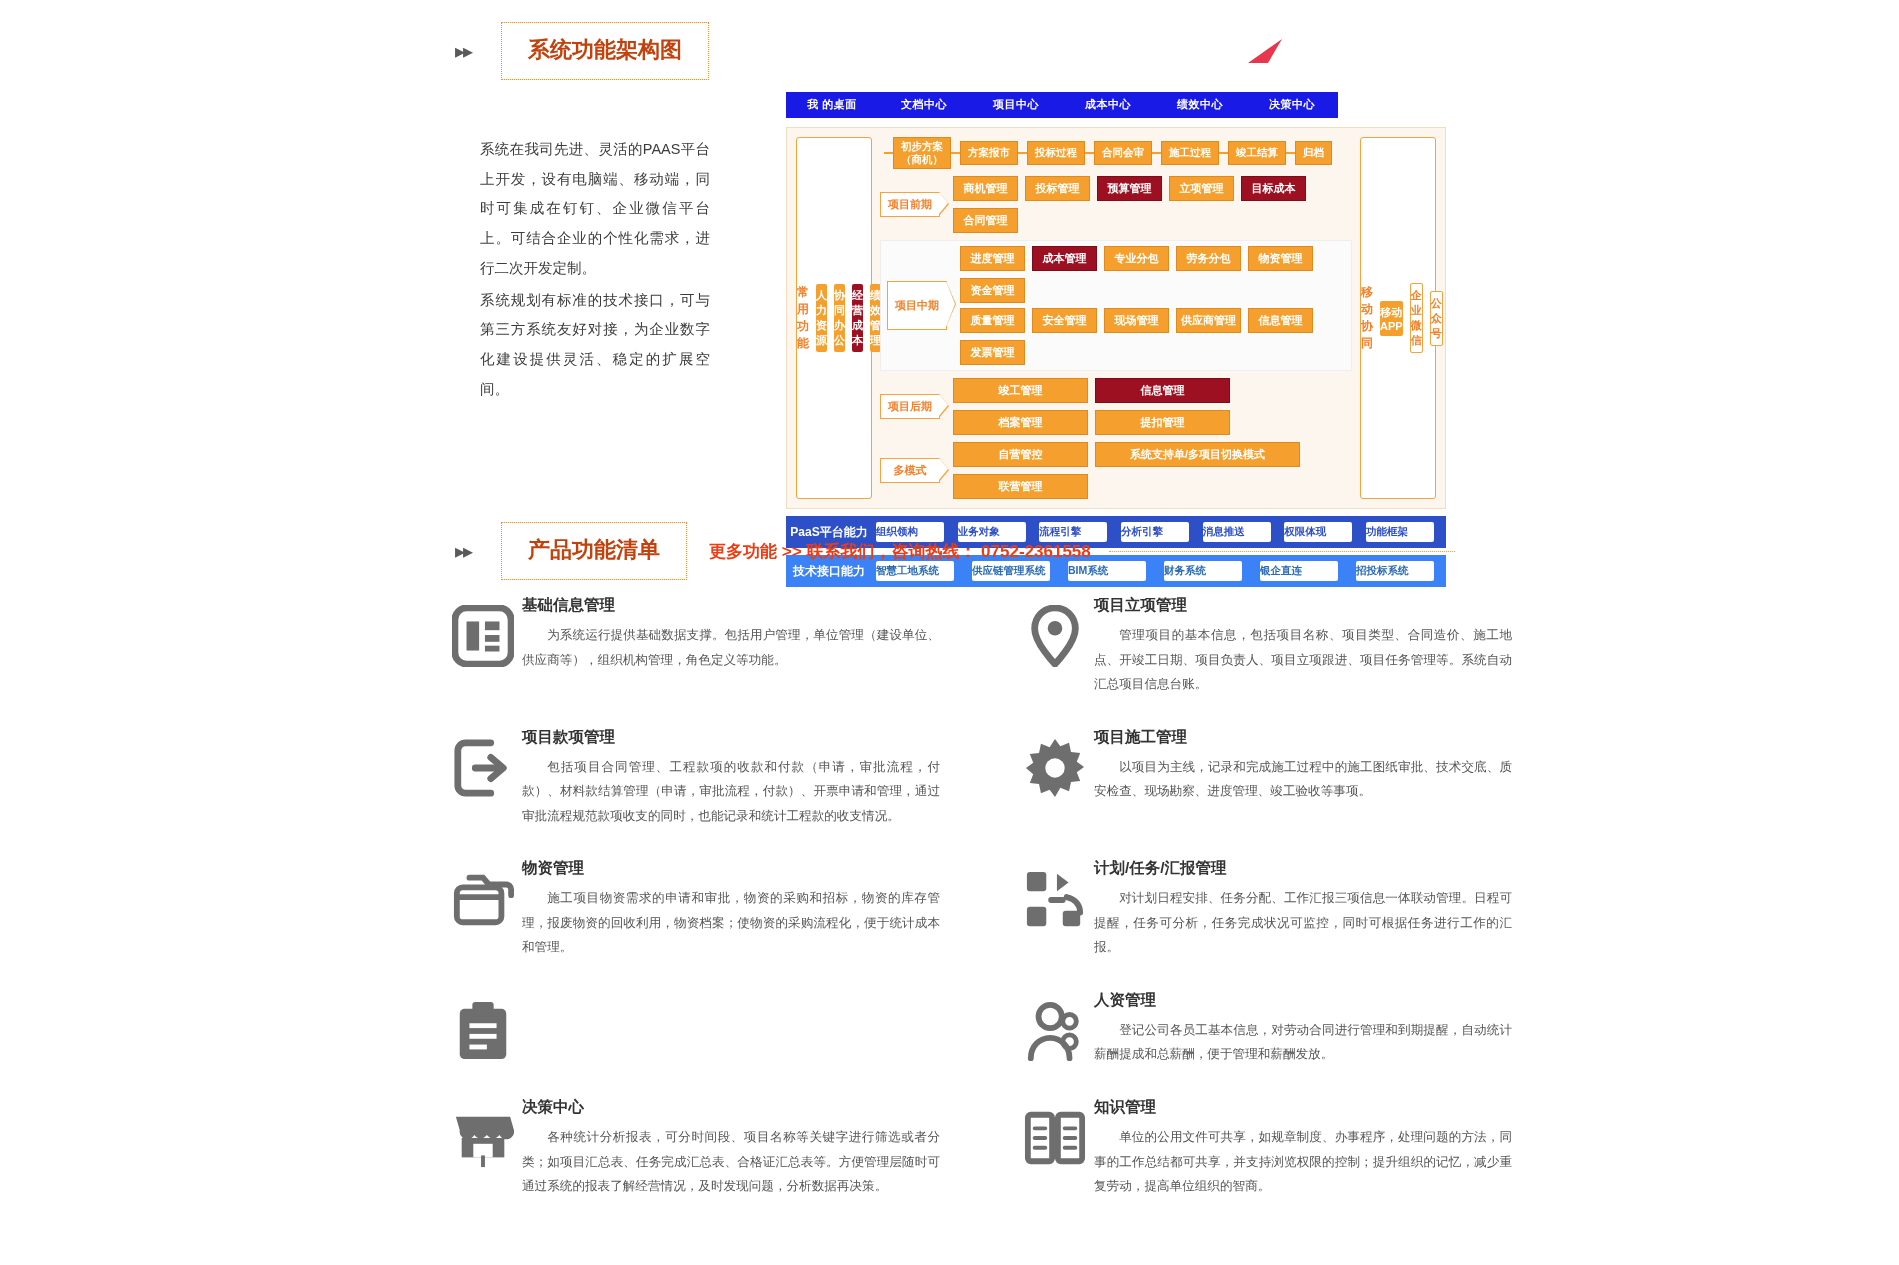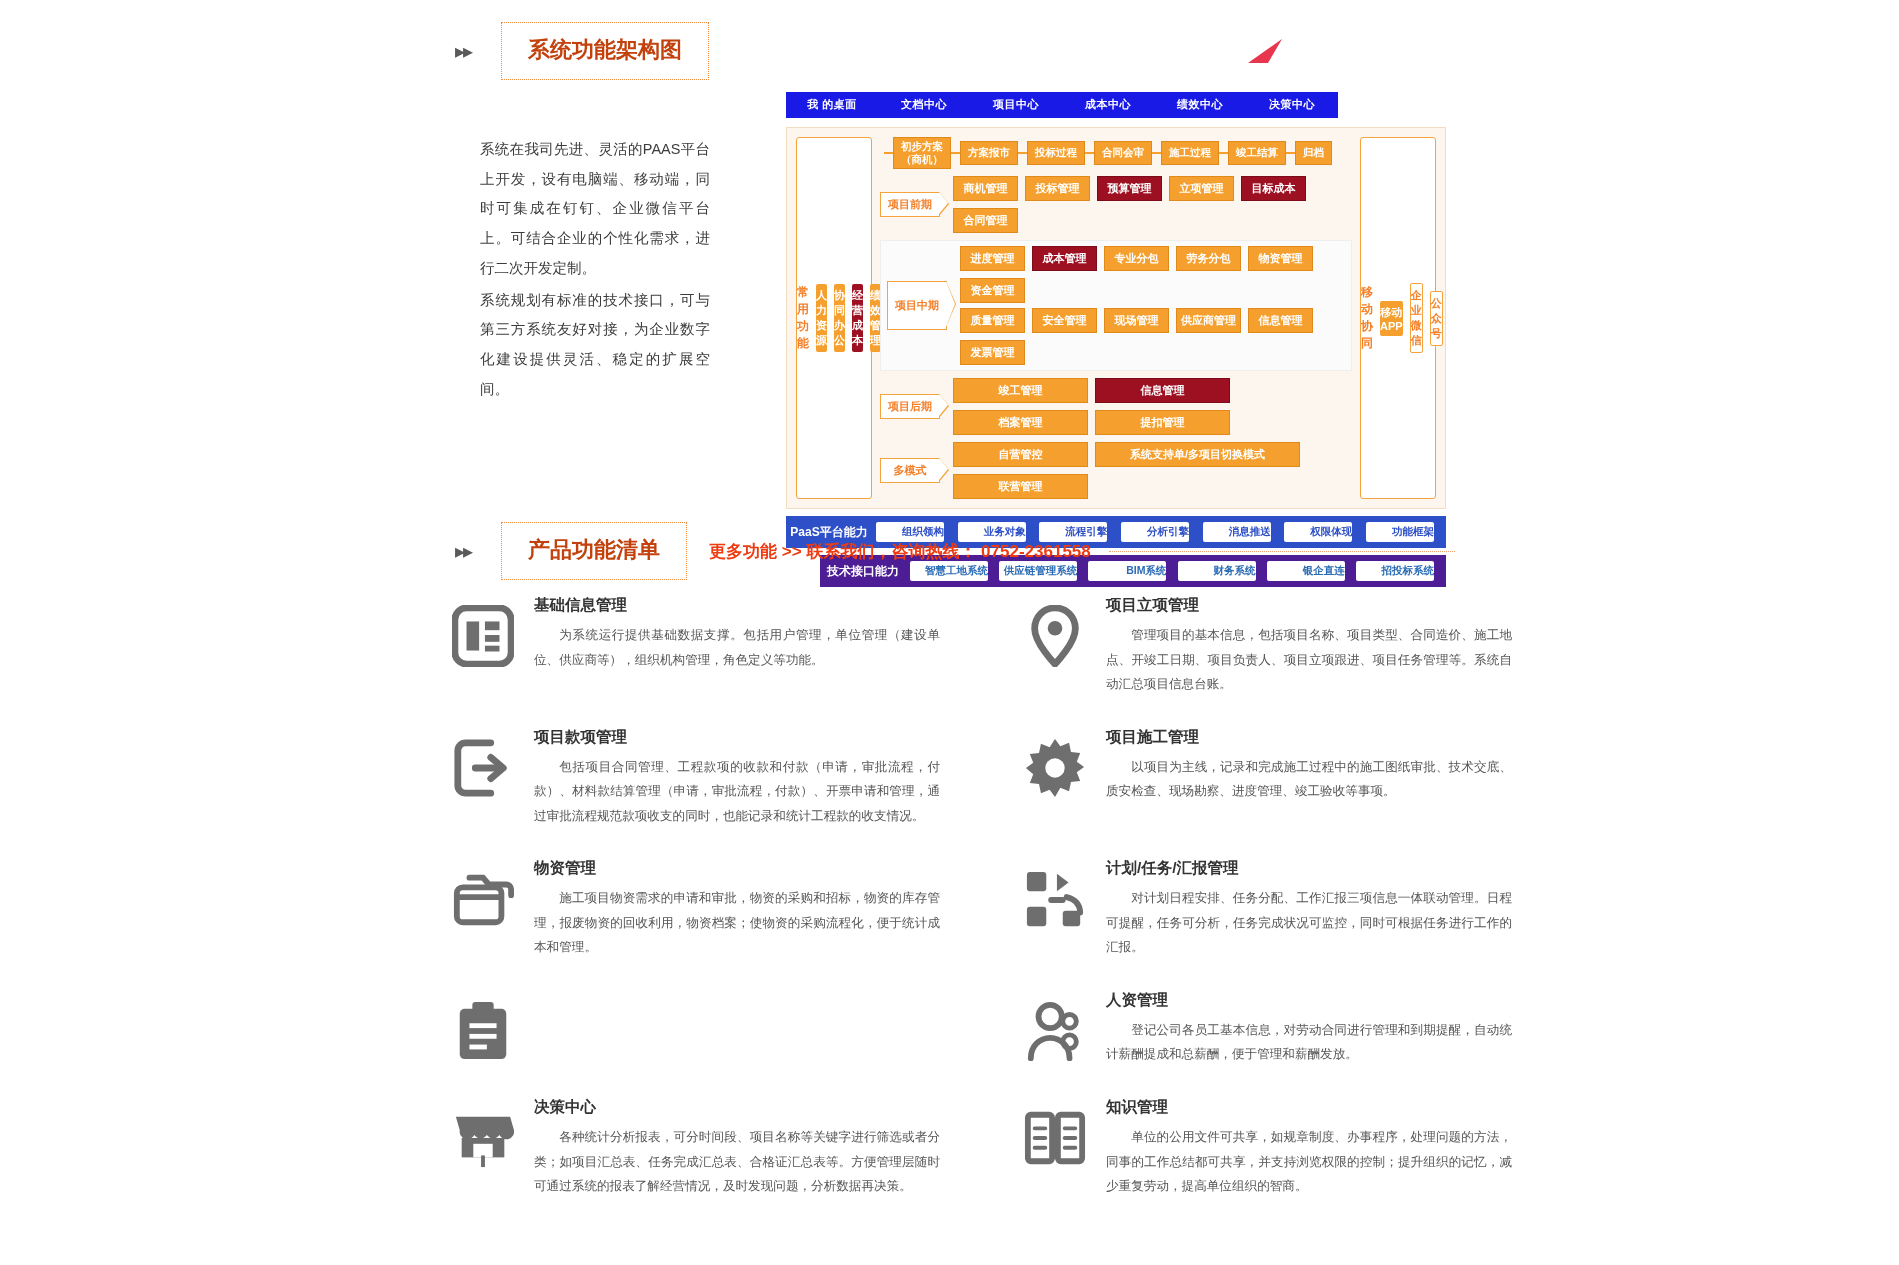--- a/index.html
+++ b/index.html
@@ -88,32 +88,32 @@
   .twocol{display:flex;flex-direction:column;gap:5px;flex:1;margin-left:6px;}
   .twocol .cells{margin-left:0;}
 
   
   .band{display:flex;align-items:center;margin-top:7px;}
   .band-title{
     color:#fff;font-size:12px;font-weight:700;width:78px;text-align:center;flex:none;
   }
   .band-items{display:flex;gap:8px;flex:1;justify-content:space-between;padding:0 8px;}
   .bchip{
-    background:#fff;font-size:10.5px;font-weight:700;text-align:right;
+    background:#fff;font-size:10.5px;font-weight:700;text-align:left;
     padding:3px 0;width:68px;border-radius:2px;
   }
   .band.paas{background:#2d4fc7;padding:6px 4px;}
   .band.paas .bchip{color:#2d4fc7;}
-  .band.api{background:#4c1d95;padding:6px 4px;margin-left:34px;}
+  .band.api{background:#3b82f6;padding:6px 4px;}
   .band.api .bchip{color:#2a6bb5;width:78px;}
 
   
   .features{position:absolute;display:grid;grid-template-columns:488px 488px;
     column-gap:84px;row-gap:30px;}
-  .feat{display:flex;gap:20px;}
+  .feat{display:flex;gap:8px;}
   .feat-icon{width:62px;height:62px;flex:none;color:#6e6e6e;margin-top:10px;}
   .feat-txt{flex:1;}
   .feat-title{font-size:15.5px;font-weight:700;color:#333;margin-bottom:7px;}
   .feat-desc{font-size:12.6px;line-height:1.95;color:#555;text-align:justify;text-indent:2em;}
 </style>
 </head>
 <body>
 
 <div class="sec-head" style="left:455px;top:22px;">
   <span class="arrows">▸▸</span>

